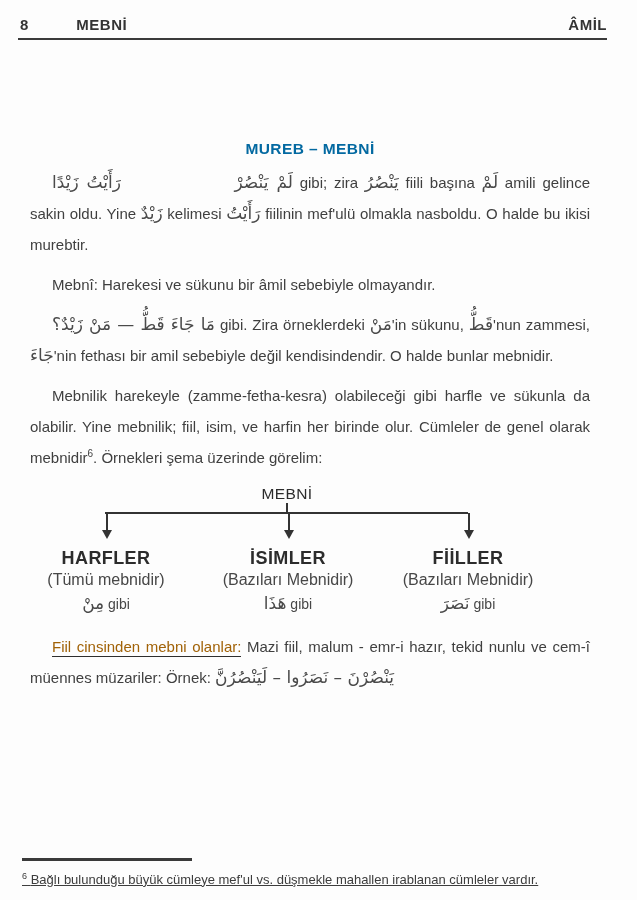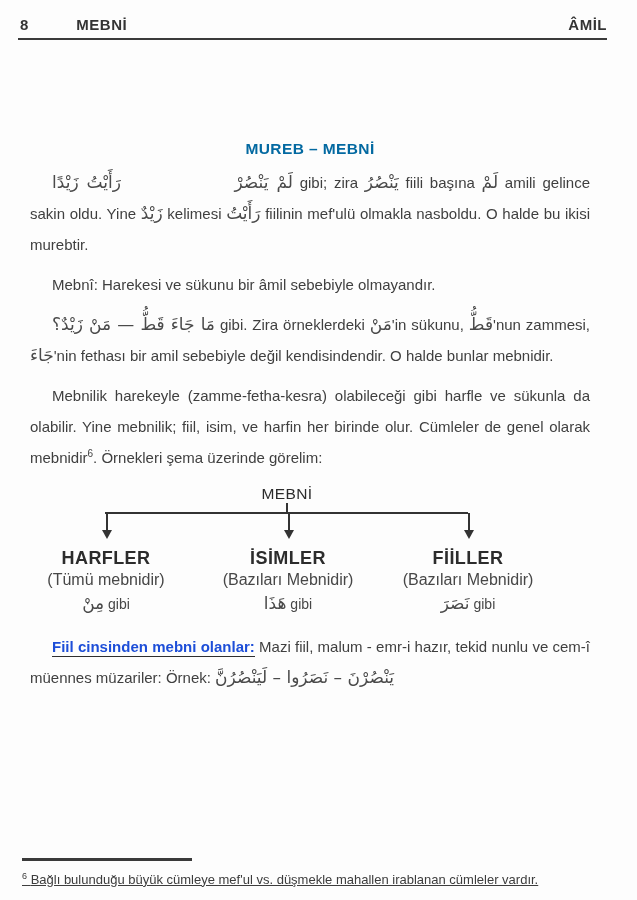--- a/index.html
+++ b/index.html
@@ -52,22 +52,22 @@
   .ar {
     font-family: "DejaVu Sans", sans-serif;
     direction: rtl;
     unicode-bidi: isolate;
     font-size: 17px;
     color: #4a4a4a;
   }
   .wide-gap { display: inline-block; width: 100px; }
   sup.fn-ref { font-size: 10px; line-height: 0; }
   .lead-bold {
-    font-weight: 700;
-    color: #1d4ed8;
+    font-weight: 400;
+    color: #a16207;
     border-bottom: 1.5px solid #2e2e2e;
     padding-bottom: 1px;
   }
   
   .diagram {
     position: relative;
     height: 130px;
     margin-top: 12px;
   }
   .diagram .root-label {

